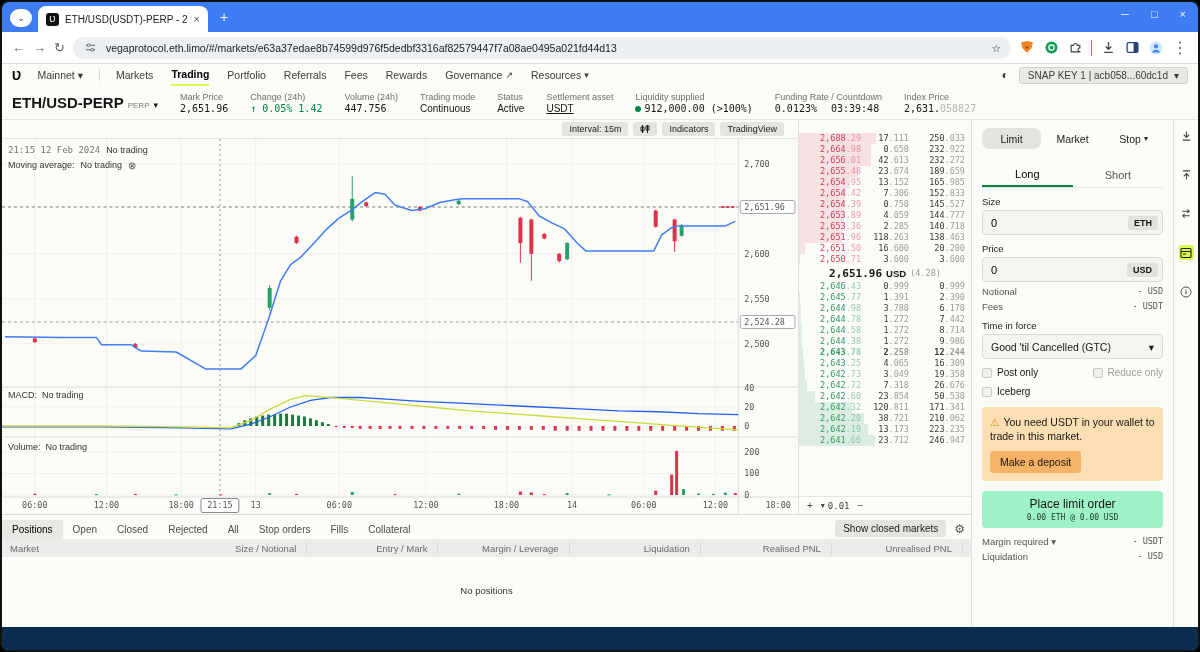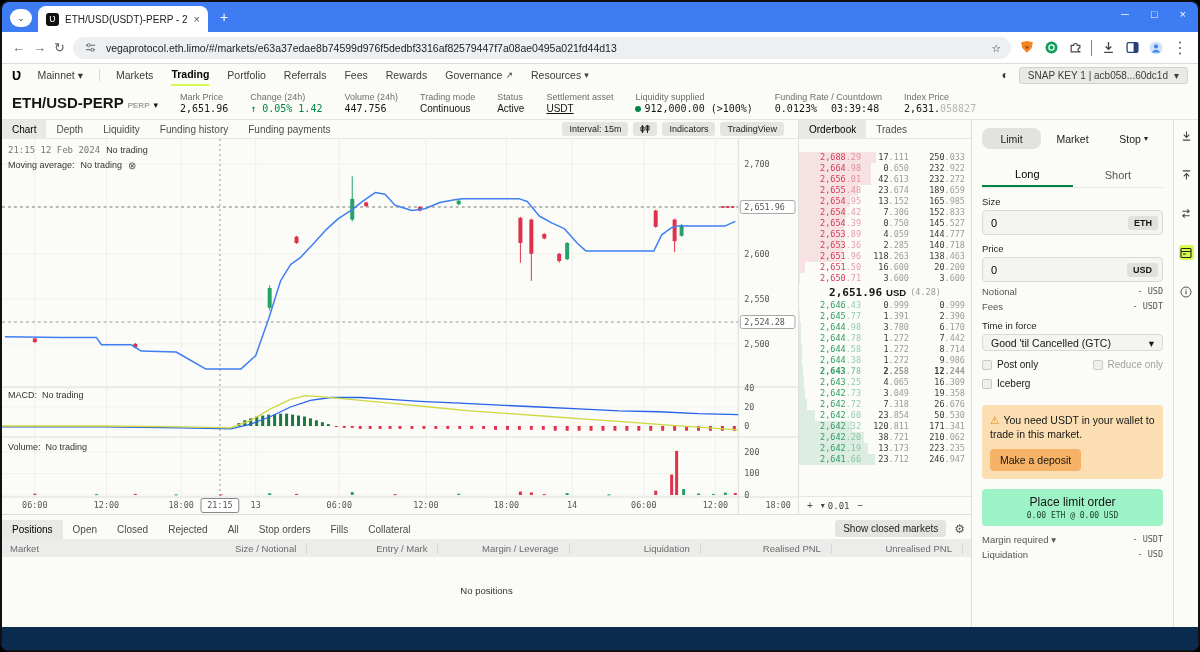--- a/index.html
+++ b/index.html
@@ -77,26 +77,26 @@
   .otab.active{background:#e2e2df}
   .side-tabs{display:flex;margin-top:14px;border-bottom:1px solid #e5e5e2}
   .stab{flex:1;height:24px;display:flex;align-items:center;justify-content:center;font-size:11px;color:#555}
   .stab.active{color:#000;border-bottom:2px solid #008545}
   .f-label{font-size:9.5px;margin:8px 0 3px;color:#222}
   .input-box{height:25px;background:#f4f4f1;border:1px solid #d9d9d6;border-radius:4px;display:flex;align-items:center;padding:0 4px 0 8px}
   .input-box input{flex:1;border:none;background:transparent;font-size:11px;font-family:"Liberation Sans",sans-serif;outline:none;width:50px}
   .unit-badge{background:#e0e0dd;border-radius:3px;font-size:9px;font-weight:bold;padding:2px 6px}
   .kv{display:flex;justify-content:space-between;margin-top:4px;font-size:9.5px;color:#555}
   .kv .v{font-family:"DejaVu Sans Mono",monospace;font-size:8.5px}
-  .select-box{height:17px;background:#f4f4f1;border:1px solid #d9d9d6;border-radius:4px;display:flex;align-items:center;justify-content:space-between;padding:0 8px;font-size:10.5px}
+  .select-box{height:25px;background:#f4f4f1;border:1px solid #d9d9d6;border-radius:4px;display:flex;align-items:center;justify-content:space-between;padding:0 8px;font-size:10.5px}
   .check-row{display:flex;justify-content:space-between;align-items:center;margin-top:8px;font-size:10px}
   .chk{display:flex;align-items:center;gap:5px}
   .box{width:10px;height:10px;border:1px solid #c9c9c6;background:#efefec;border-radius:2px}
   .muted{color:#a0a09d}
-  .warn{margin-top:16px;background:#fbdfb2;border-radius:4px;padding:8px;font-size:10.5px;line-height:14px}
+  .warn{margin-top:10px;background:#fbdfb2;border-radius:4px;padding:8px;font-size:10.5px;line-height:14px}
   .warn-ic{color:#d98e1f;margin-right:4px}
   .deposit-btn{display:inline-block;margin-top:8px;background:#f6b266;border-radius:4px;padding:4px 10px;font-size:10.5px}
   .place-btn{margin-top:10px;background:#9df3c6;border-radius:4px;padding:6px;text-align:center}
   .place-btn .t{font-size:12px}
   .place-btn .s{font-size:8px;font-family:"DejaVu Sans Mono",monospace;margin-top:2px;color:#1c3b2b}
   
   .rail{width:25px;border-left:1px solid #e0e0dd;display:flex;flex-direction:column;align-items:center;padding-top:8px;gap:24px;color:#444}
   .rail .ic{width:15px;height:15px;display:flex;align-items:center;justify-content:center}
   .rail .hl{background:#d6fa50;border-radius:3px;padding:1px}
   
@@ -278,27 +278,20 @@
           </div>
         </span>
     </div>
 
     <div class="main">
       <div class="left-col">
         <div class="top-row">
 
           <div class="chart-col">
             <div class="tabs-row">
-              <span style="display:flex;height:19px">
-                  <div class="tab-item active">Chart</div>
-                  <div class="tab-item">Depth</div>
-                  <div class="tab-item">Liquidity</div>
-                  <div class="tab-item">Funding history</div>
-                  <div class="tab-item">Funding payments</div>
-                </span>
               <span class="chart-controls">
                 <span class="cpill">Interval: 15m</span>
                 <span class="cpill">
                   <svg width="10" height="10" viewBox="0 0 10 10">
                       <path d="M2.5 1v8M1 3h3v4H1zM7.5 1v8M6 2h3v4H6z" stroke="#222" fill="none" stroke-width="1"></path>
                     </svg>
                 </span>
                 <span class="cpill">Indicators</span>
                 <span class="cpill">TradingView</span>
               </span>
@@ -485,26 +478,20 @@
               <div class="pane-label" style="top:251px">
                 <span>MACD:</span>&nbsp;&nbsp;<span>No trading</span>
               </div>
               <div class="pane-label" style="top:303px">
                 <span>Volume:</span>&nbsp;&nbsp;<span>No trading</span>
               </div>
             </div>
           </div>
 
           <div class="ob-col">
-            <div class="tabs-row">
-              <span style="display:flex;height:19px">
-                  <div class="tab-item active">Orderbook</div>
-                  <div class="tab-item">Trades</div>
-                </span>
-            </div>
             <div class="ob-body">
                 <div class="ob-row" style="background: linear-gradient(90deg, rgba(214, 58, 88, 0.13) 45%, transparent 45%);">
                   <span class="ask"><span>2,688</span><span class="frac">.29</span></span>
                   <span class=""><span>17</span><span class="frac">.111</span></span>
                   <span class=""><span>250</span><span class="frac">.033</span></span>
                 </div>
                 <div class="ob-row" style="background: linear-gradient(90deg, rgba(214, 58, 88, 0.13) 41.9%, transparent 41.9%);">
                   <span class="ask"><span>2,664</span><span class="frac">.98</span></span>
                   <span class=""><span>0</span><span class="frac">.650</span></span>
                   <span class=""><span>232</span><span class="frac">.922</span></span>

